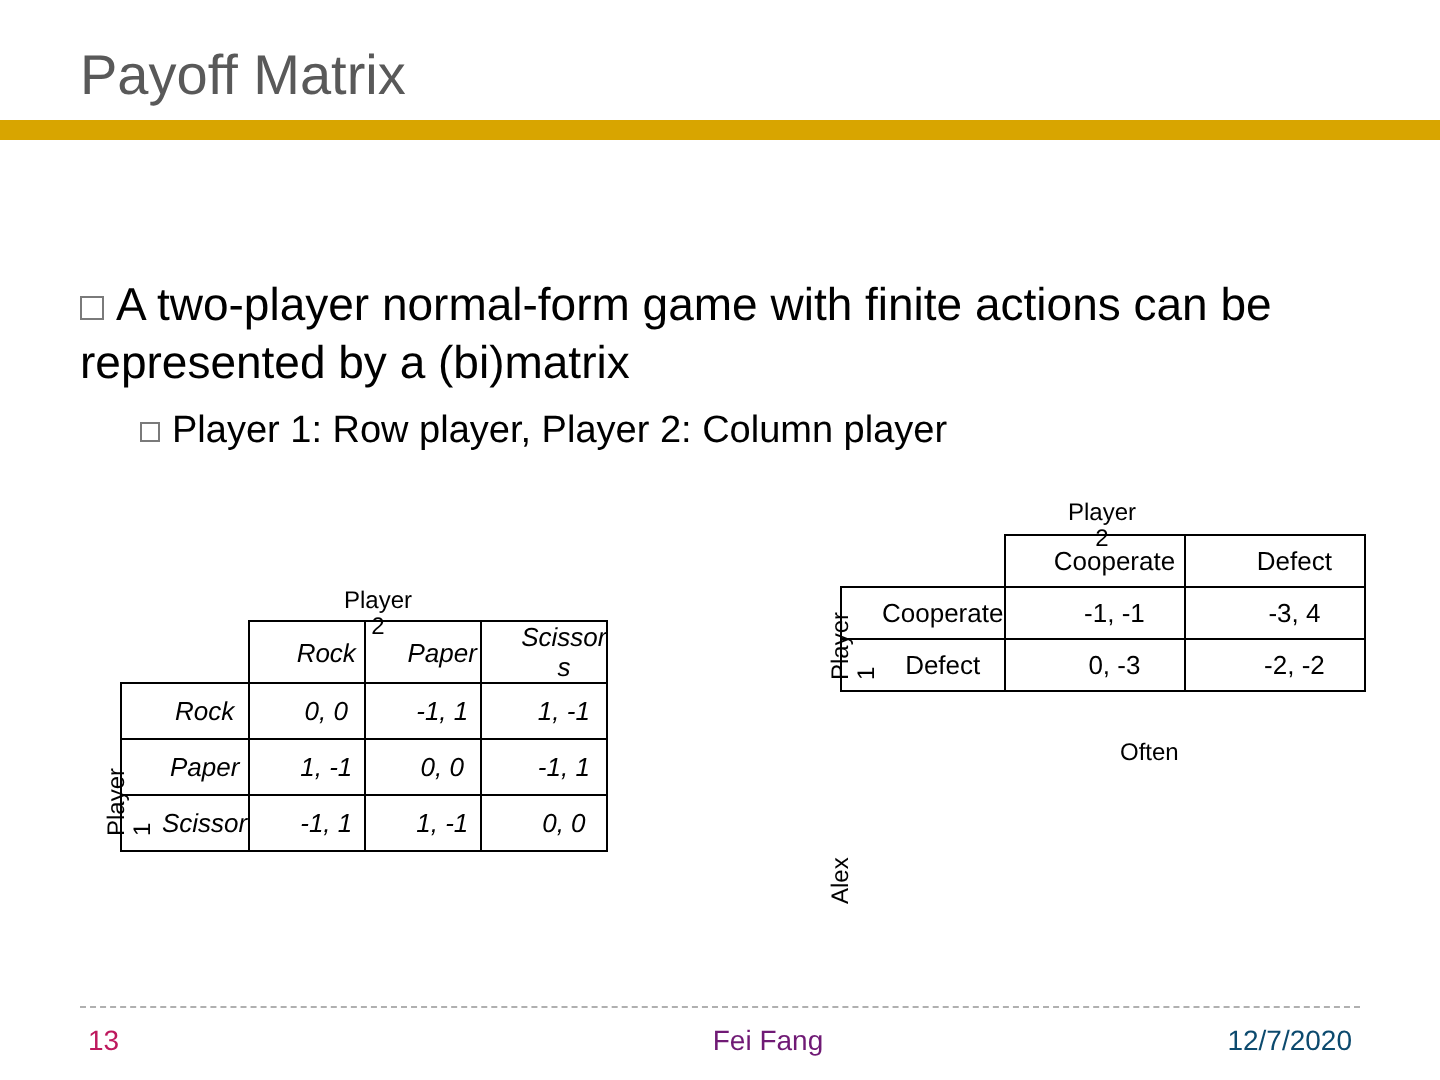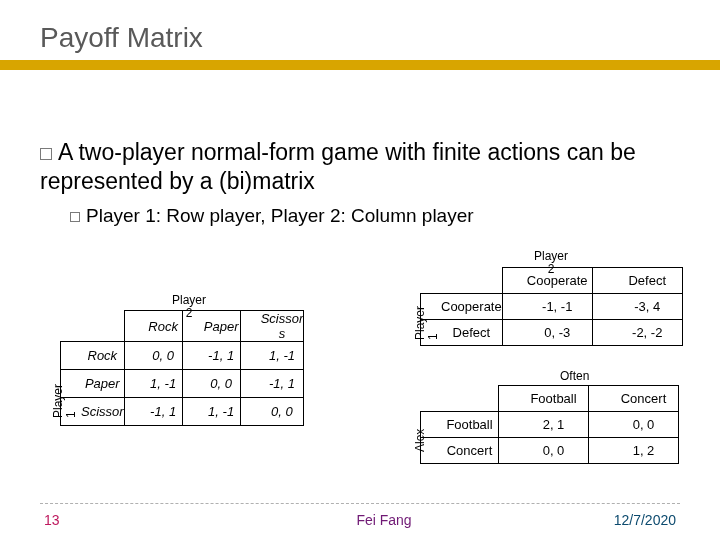--- a/index.html
+++ b/index.html
@@ -222,40 +222,19 @@
       <tr>
         <th class="rh">Defect</th>
         <td class="c">0, -3</td>
         <td class="c">-2, -2</td>
       </tr>
     </tbody>
   </table>
 
   <div class="tlabel" style="left:560px; top:120px;">Often</div>
   <div class="rot" style="left:414px; top:202px;">Alex</div>
-  <table class="berry">
-    <thead>
-      <tr>
-        <th class="corner rh"></th>
-        <th class="c">Football</th>
-        <th class="c">Concert</th>
-      </tr>
-    </thead>
-    <tbody>
-      <tr>
-        <th class="rh">Football</th>
-        <td class="c">2, 1</td>
-        <td class="c">0, 0</td>
-      </tr>
-      <tr>
-        <th class="rh">Concert</th>
-        <td class="c">0, 0</td>
-        <td class="c">1, 2</td>
-      </tr>
-    </tbody>
-  </table>
 
 </div>
 
 <div class="footer-line"></div>
 <div class="page-num">13</div>
 <div class="footer-center">Fei Fang</div>
 <div class="footer-date">12/7/2020</div>
 
 </body></html>

